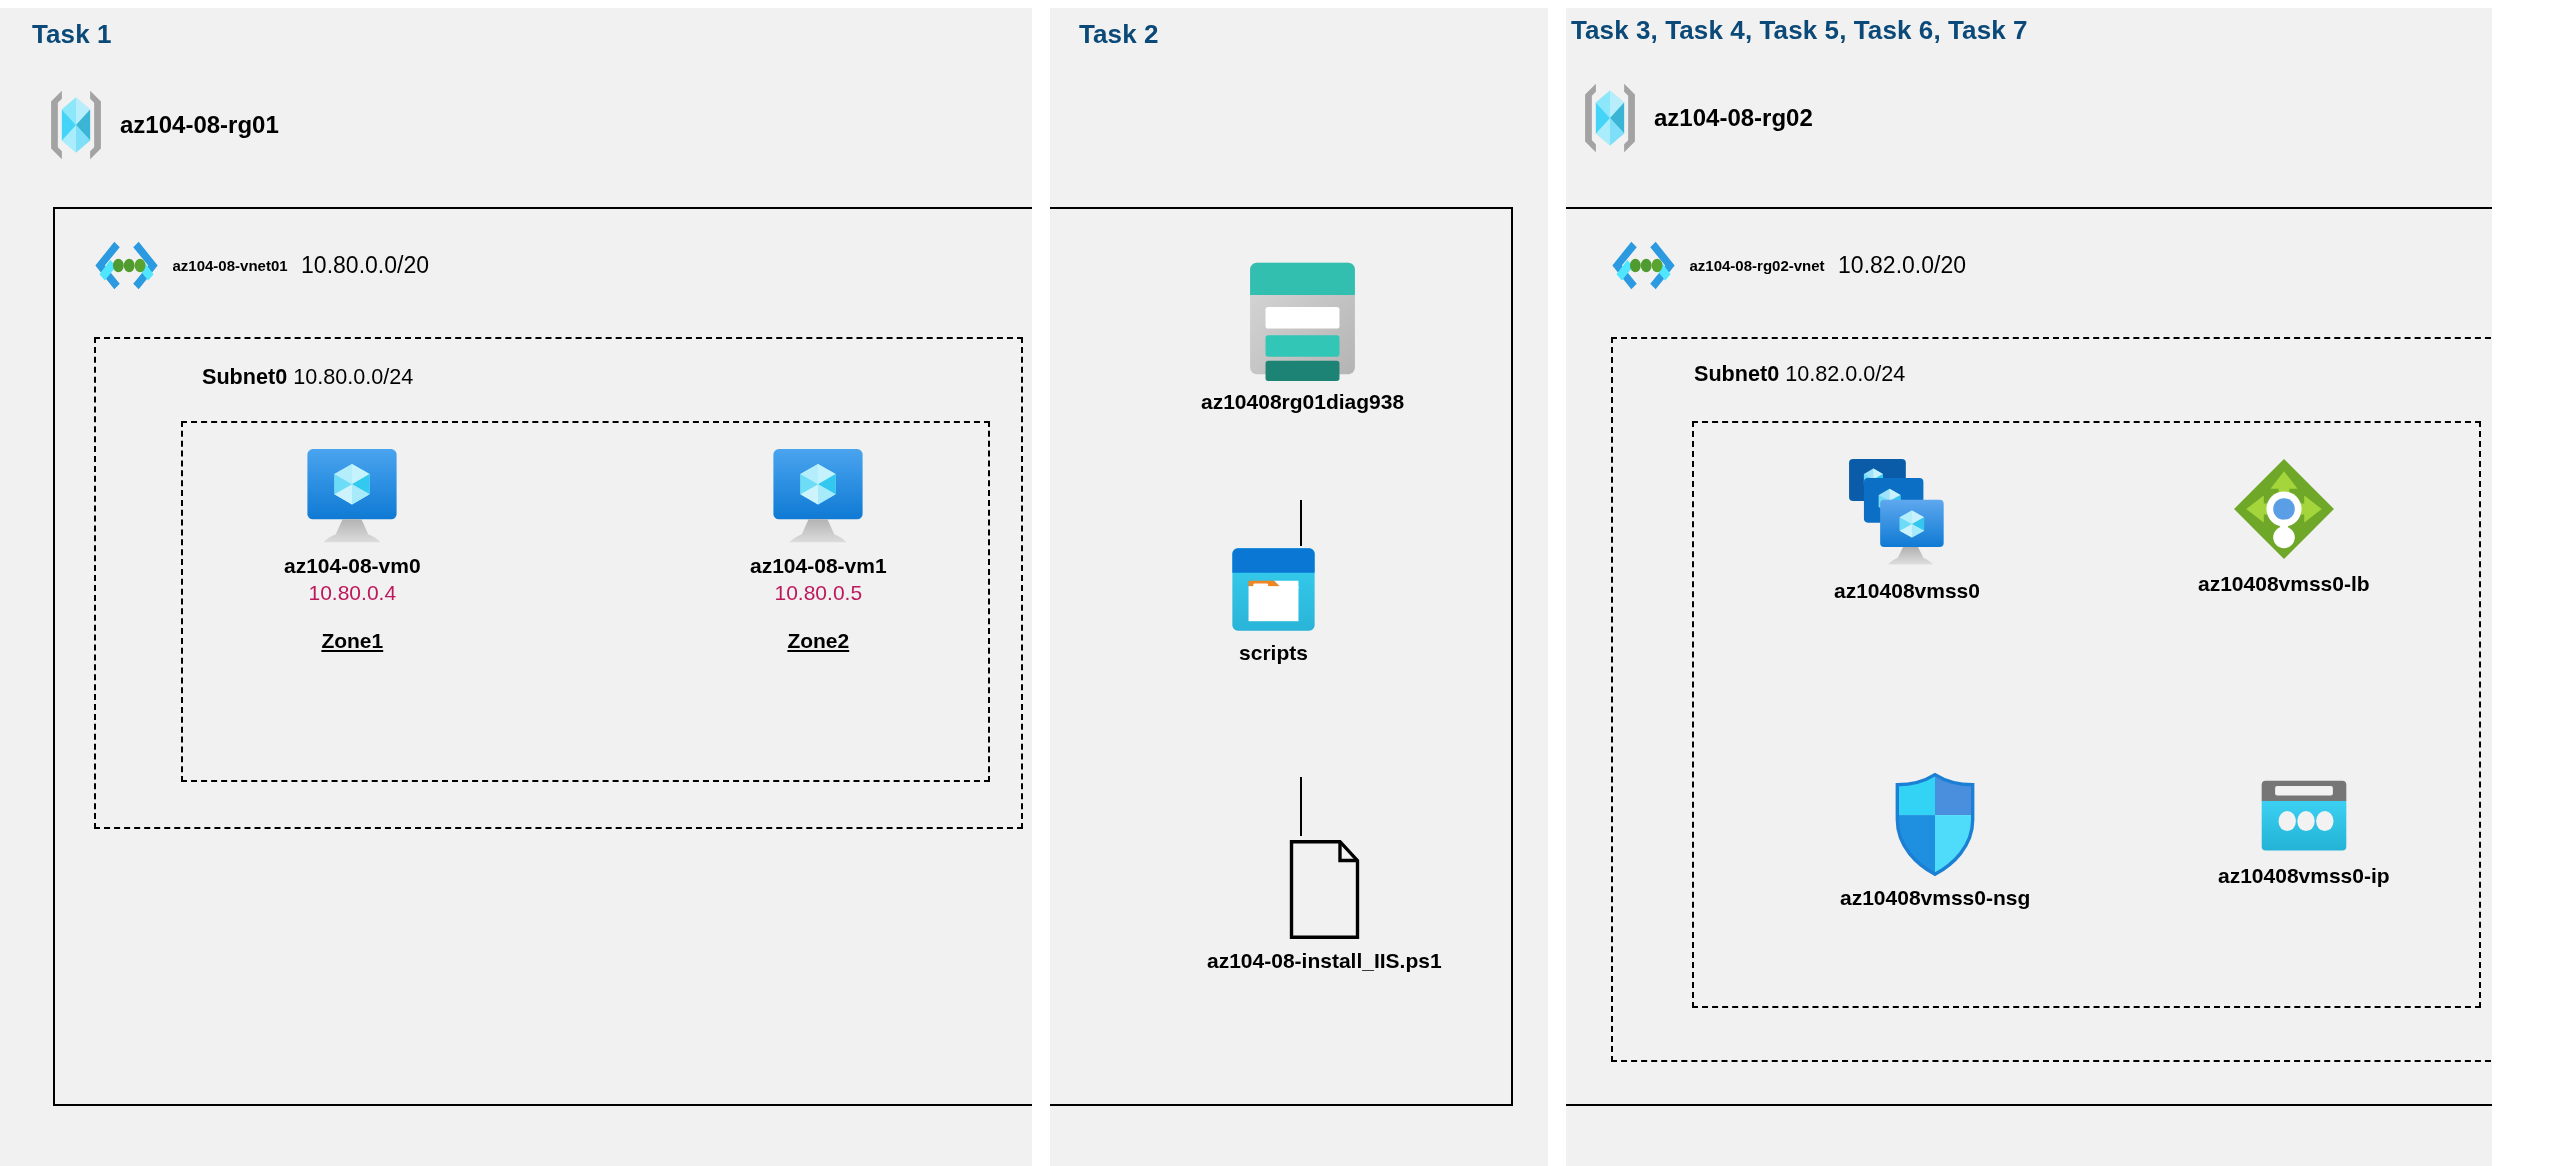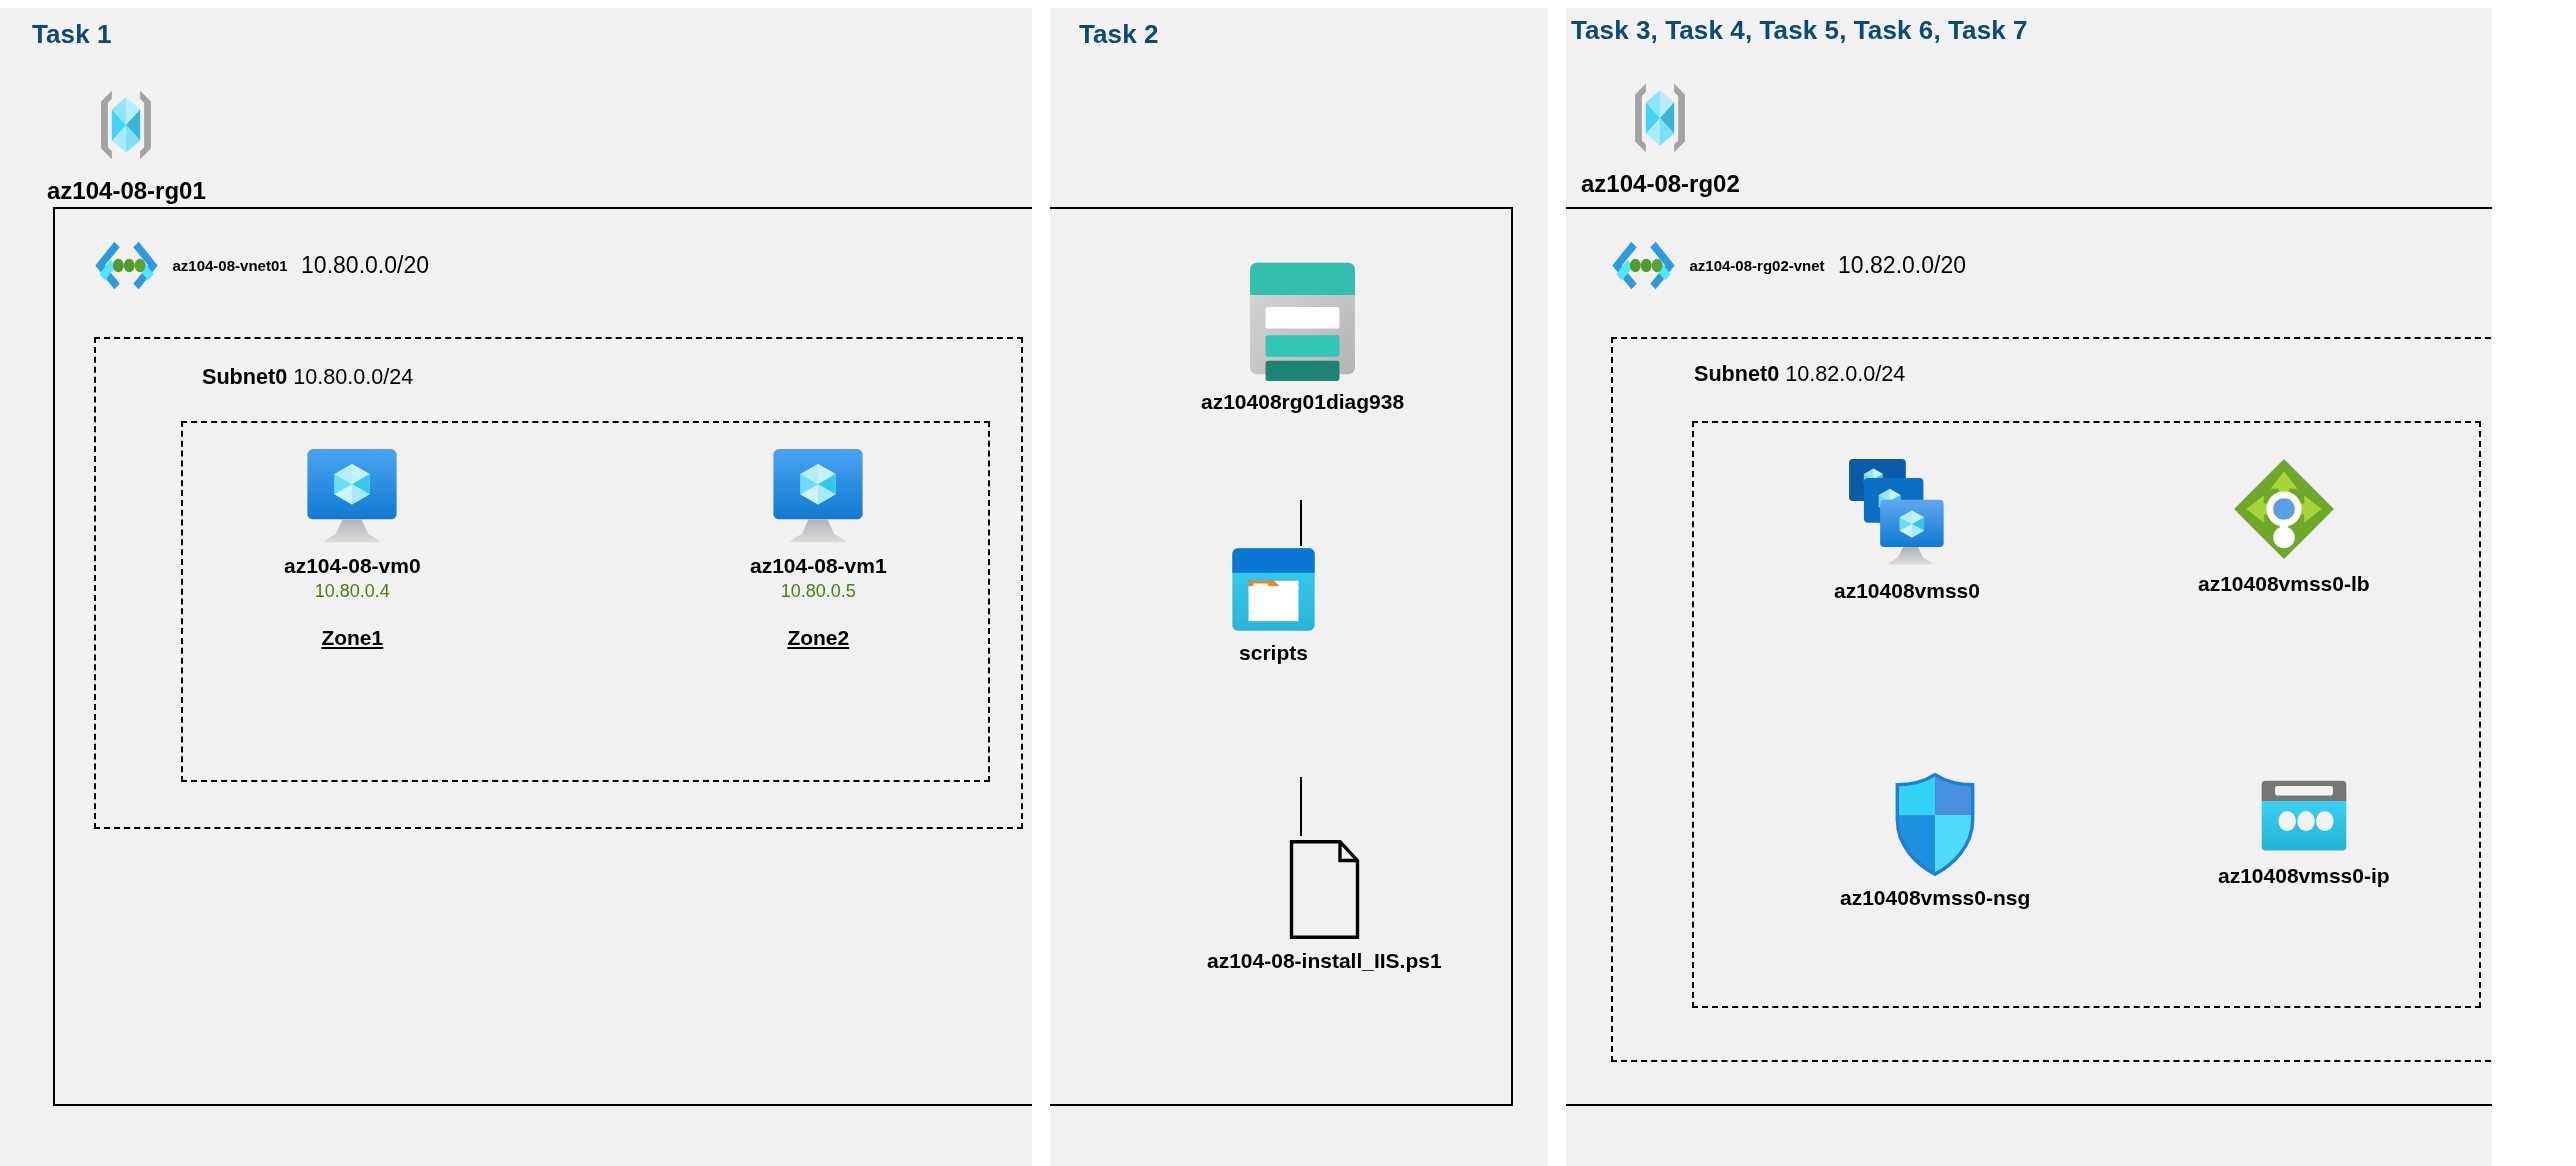--- a/index.html
+++ b/index.html
@@ -37,21 +37,20 @@
   #task2-header{ left:1079px; top:19px; }
   #task3-header{ left:1571px; top:15px; }
 
   
   .rg-row{
     position:absolute;
     display:flex;
     align-items:center;
     gap:15px;
     white-space:nowrap;
-    flex-direction:column;
   }
   #rg01-row{ left:47px; top:88px; }
   #rg02-row{ left:1581px; top:81px; }
   .rg-name{
     font-size:24px;
     font-weight:bold;
     color:#000;
   }
 
   
@@ -116,24 +115,24 @@
     align-items:center;
     white-space:nowrap;
   }
   .node .n-title{
     font-size:21px;
     font-weight:bold;
     margin-top:9.4px;
     color:#000;
   }
   .node .n-sub{
-    font-size:18px;
+    font-size:21px;
     font-weight:normal;
     margin-top:2.7px;
-    color:#4d7c0f;
+    color:#be185d;
   }
   .node .n-zone{
     font-size:21px;
     font-weight:bold;
     margin-top:24px;
     color:#000;
     text-decoration:underline;
   }
 
   #node-vm0{ left:284px; top:445px; }

